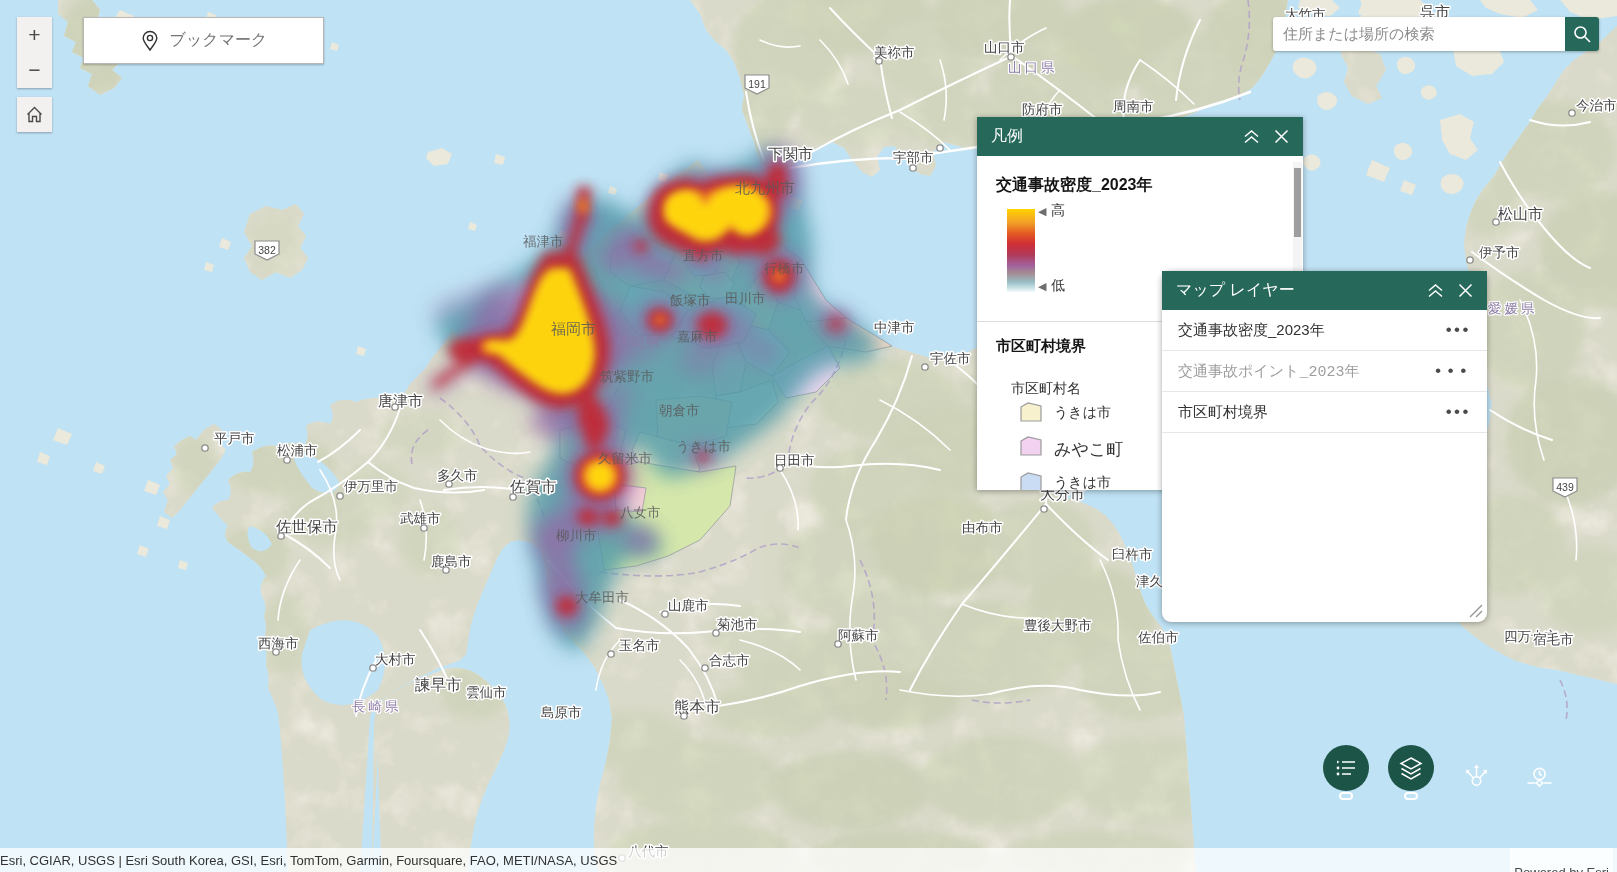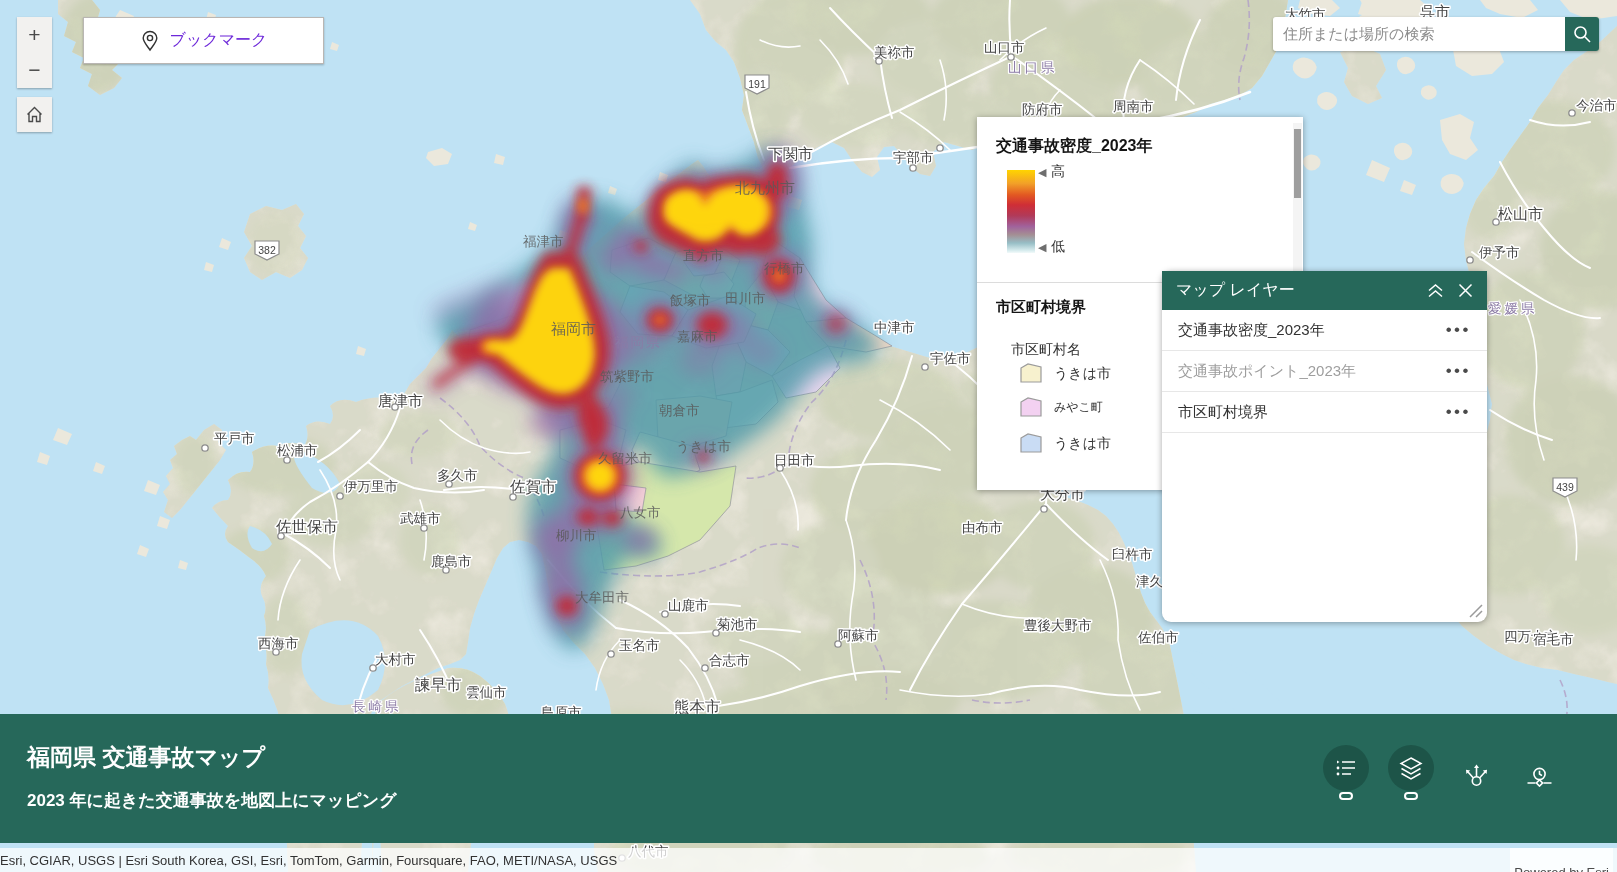--- a/index.html
+++ b/index.html
@@ -2,21 +2,21 @@
 <html><head>
 <meta charset="utf-8">
 <style>
 html,body{margin:0;padding:0;width:1617px;height:872px;overflow:hidden;font-family:"Liberation Sans",sans-serif;}
 #stage{position:relative;width:1617px;height:872px;background:#bfe2f4;overflow:hidden;}
 #mapsvg{position:absolute;left:0;top:0;}
 .btnbox{position:absolute;background:#f2f1ef;box-shadow:0 1px 2px rgba(0,0,0,.3);color:#4a4a4a;}
 #zoombox{left:17px;top:17px;width:35px;height:71px;}
 #zoombox .zb{width:35px;height:35px;display:flex;align-items:center;justify-content:center;font-size:21px;}
 #homebox{left:17px;top:97px;width:35px;height:35px;display:flex;align-items:center;justify-content:center;}
-#bookmark{position:absolute;left:83px;top:17px;width:239px;height:45px;background:#fff;border:1px solid #b9b6b3;box-shadow:0 1px 2px rgba(0,0,0,.25);display:flex;align-items:center;justify-content:center;font-size:16px;color:#6d28d9;}
+#bookmark{position:absolute;left:83px;top:17px;width:239px;height:45px;background:#fff;border:1px solid #b9b6b3;box-shadow:0 1px 2px rgba(0,0,0,.25);display:flex;align-items:center;justify-content:center;font-size:16px;color:#737373;}
 #bookmark svg{margin-right:10px;}
 #search{position:absolute;left:1273px;top:17px;width:326px;height:34px;display:flex;box-shadow:0 1px 3px rgba(0,0,0,.3);border-radius:3px;text-align:right;}
 #search .inp{flex:1;background:#fff;border-radius:3px 0 0 3px;display:flex;align-items:center;padding-left:10px;color:#8c8c8c;font-size:15px;}
 #search .sbtn{width:34px;background:#26685a;border-radius:0 3px 3px 0;display:flex;align-items:center;justify-content:center;}
 .panel{position:absolute;background:#fff;box-shadow:0 1px 6px rgba(0,0,0,.35);}
 .phead{height:39px;background:#26685a;color:#fff;display:flex;align-items:center;padding:0 14px;font-size:16px;}
 .phead .sp{flex:1}
 .phead svg{margin-left:14px;}
 #legend{left:977px;top:117px;width:326px;height:373px;overflow:hidden;}
 #layers{left:1162px;top:271px;width:325px;height:351px;border-radius:9px;}
@@ -481,38 +481,48 @@
   <div class="inp">住所または場所の検索</div>
   <div class="sbtn">
         <svg width="20" height="20" viewBox="0 0 20 20" fill="none" stroke="#fff" stroke-width="1.6">
           <circle cx="8.5" cy="8.5" r="5.5"></circle>
           <path d="M12.8 12.8 L18 18"></path>
         </svg>
       </div>
 </div>
 
 <div id="legend" class="panel">
+  <div class="phead">
+        <span>凡例</span>
+        <span class="sp"></span>
+    <svg width="17" height="17" viewBox="0 0 17 17" fill="none" stroke="#fff" stroke-width="1.5">
+          <path d="M2 8.5 L8.5 3 L15 8.5 M2 14.5 L8.5 9 L15 14.5"></path>
+        </svg>
+    <svg width="15" height="15" viewBox="0 0 15 15" fill="none" stroke="#fff" stroke-width="1.5">
+          <path d="M1.5 1.5 L13.5 13.5 M13.5 1.5 L1.5 13.5"></path>
+        </svg>
+  </div>
   <div style="position:relative;width:100%;height:334px;">
     <div style="position:absolute;left:19px;top:19px;font-size:16px;font-weight:bold;color:#151515;">交通事故密度_2023年</div>
     <div style="position:absolute;left:30px;top:53px;width:28px;height:83px;background:linear-gradient(to bottom,#ffd400 0%,#f2a128 16%,#e25822 30%,#cf2e36 42%,#b13a59 55%,#a1629c 68%,#a48f94 78%,#97bec6 88%,#d8ecee 97%,#f2fafa 100%);"></div>
     <div style="position:absolute;left:61px;top:49px;color:#6e6e6e;font-size:11px;">◀</div>
     <div style="position:absolute;left:74px;top:46px;color:#323232;font-size:14px;">高</div>
     <div style="position:absolute;left:61px;top:124px;color:#6e6e6e;font-size:11px;">◀</div>
     <div style="position:absolute;left:74px;top:121px;color:#323232;font-size:14px;">低</div>
     <div style="position:absolute;left:0px;top:165px;width:100%;height:1px;background:#dcdcdc;"></div>
     <div style="position:absolute;left:19px;top:181px;font-size:15px;font-weight:bold;color:#151515;">市区町村境界</div>
     <div style="position:absolute;left:34px;top:224px;font-size:14px;color:#323232;">市区町村名</div>
     <svg style="position:absolute;left:43px;top:246px;" width="22" height="20">
           <path d="M1 5 L8 1 L21 4 L21 19 L1 19 Z" fill="#f7f1ce" stroke="#9b9b9b" stroke-width="1.2"></path>
         </svg>
     <div style="position:absolute;left:77px;top:248px;font-size:14px;color:#323232;">うきは市</div>
     <svg style="position:absolute;left:43px;top:280px;" width="22" height="20">
           <path d="M1 5 L8 1 L21 4 L21 19 L1 19 Z" fill="#f3d1f1" stroke="#9b9b9b" stroke-width="1.2"></path>
         </svg>
-    <div style="position:absolute;left:77px;top:282px;font-size:12px;color:#323232;">みやこ町</div>
+    <div style="position:absolute;left:77px;top:282px;font-size:17px;color:#323232;">みやこ町</div>
     <svg style="position:absolute;left:43px;top:316px;" width="22" height="20">
           <path d="M1 5 L8 1 L21 4 L21 19 L1 19 Z" fill="#c9dcf4" stroke="#9b9b9b" stroke-width="1.2"></path>
         </svg>
     <div style="position:absolute;left:77px;top:318px;font-size:14px;color:#323232;">うきは市</div>
     <div style="position:absolute;right:1px;top:6px;width:9px;height:322px;background:#f4f4f4;"></div>
     <div style="position:absolute;right:2px;top:12px;width:7px;height:69px;background:#9e9e9e;"></div>
   </div>
 </div>
 
 <div id="layers" class="panel">
@@ -524,39 +534,35 @@
         </svg>
     <svg width="15" height="15" viewBox="0 0 15 15" fill="none" stroke="#fff" stroke-width="1.5">
           <path d="M1.5 1.5 L13.5 13.5 M13.5 1.5 L1.5 13.5"></path>
         </svg>
   </div>
   <div class="lrow">
         <span>交通事故密度_2023年</span>
         <span class="sp"></span>
         <span class="dots">•••</span>
       </div>
-  <div class="lrow" style="color:#9e9e9e;">
+  <div class="lrow" style="color:#9e9e9e;font-family:Liberation Mono, monospace;">
         <span>交通事故ポイント_2023年</span>
         <span class="sp"></span>
         <span class="dots">•••</span>
       </div>
   <div class="lrow">
         <span>市区町村境界</span>
         <span class="sp"></span>
         <span class="dots">•••</span>
       </div>
   <svg style="position:absolute;right:4px;bottom:4px;" width="14" height="14" fill="none" stroke="#9b9b9b" stroke-width="1.5">
         <path d="M13 1 L1 13 M13 7 L7 13"></path>
       </svg>
 </div>
 
-<div id="bottombar">
-  <h1>福岡県 交通事故マップ</h1>
-  <h2>2023 年に起きた交通事故を地図上にマッピング</h2>
-</div>
 <div class="cbtn" style="left:1323px;">
   <svg width="24" height="24" viewBox="0 0 24 24" fill="none" stroke="#fff" stroke-width="1.6">
         <path d="M8 6 H21 M8 12 H21 M8 18 H17"></path>
         <path d="M3 4.5 L5.5 6 L3 7.5 Z" fill="#fff" stroke="none"></path>
         <circle cx="4" cy="12" r="1.4" fill="#fff" stroke="none"></circle>
         <circle cx="4" cy="18" r="1.4" fill="#fff" stroke="none"></circle>
       </svg>
 </div>
 <div class="cbtn" style="left:1388px;">
   <svg width="26" height="26" viewBox="0 0 26 26" fill="none" stroke="#fff" stroke-width="1.5">

